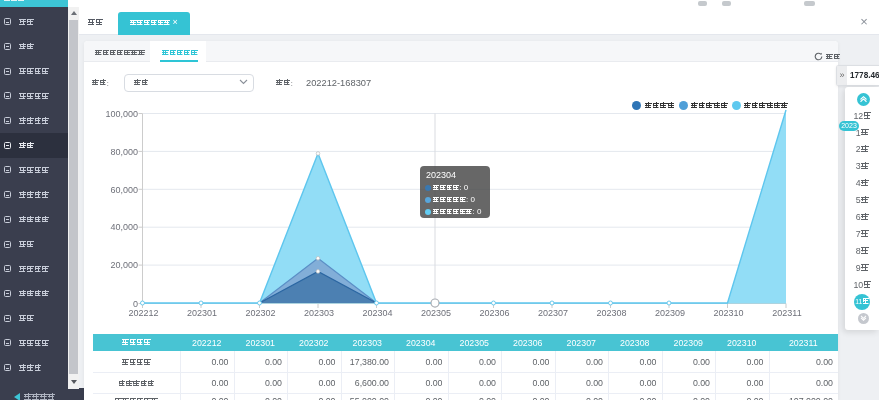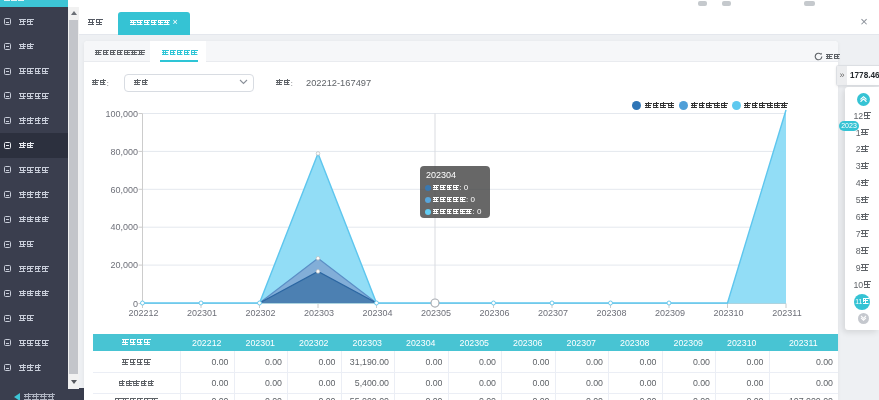--- a/index.html
+++ b/index.html
@@ -101,21 +101,21 @@
     <path d="M7.9 0.8 L7.9 2.6 L6.1 2.6 Z" fill="#5f6368"></path>
   </svg>
 <div class="a" style="left:826px;top:52.5px;color:#5f6368;font-size:7.2px"><b class="c"></b><b class="c"></b></div>
 <div class="a" style="left:92px;top:78.5px;color:#5f6368;font-size:7.4px"><b class="c"></b><b class="c"></b>:</div>
 <div class="a" style="left:124px;top:74px;width:130px;height:18px;border:1px solid #d8dce2;border-radius:4px;background:#fff"></div>
 <div class="a" style="left:134px;top:78.5px;color:#5f6368;font-size:7.4px"><b class="c"></b><b class="c"></b></div>
 <svg class="a" style="left:239px;top:79px" width="9" height="6" viewBox="0 0 9 6">
     <path d="M1 1 L4.5 4.5 L8 1" fill="none" stroke="#8a9099" stroke-width="1.1"></path>
   </svg>
 <div class="a" style="left:276px;top:78.5px;color:#5f6368;font-size:7.4px"><b class="c"></b><b class="c"></b>:</div>
-<div class="a" style="left:306px;top:77.5px;color:#5f6368;font-size:9.3px">202212-167497</div>
+<div class="a" style="left:306px;top:77.5px;color:#5f6368;font-size:9.3px">202212-168307</div>
 <div class="a" style="left:632px;top:101px;width:9px;height:9px;border-radius:50%;background:#2e75b6"></div>
 <div class="a" style="left:645px;top:101.5px;color:#333;font-size:7.4px"><b class="c"></b><b class="c"></b><b class="c"></b><b class="c"></b></div>
 <div class="a" style="left:679px;top:101px;width:9px;height:9px;border-radius:50%;background:#4f9fd8"></div>
 <div class="a" style="left:691px;top:101.5px;color:#333;font-size:7.4px"><b class="c"></b><b class="c"></b><b class="c"></b><b class="c"></b><b class="c"></b></div>
 <div class="a" style="left:732px;top:101px;width:9px;height:9px;border-radius:50%;background:#5fc9ef"></div>
 <div class="a" style="left:744px;top:101.5px;color:#333;font-size:7.4px"><b class="c"></b><b class="c"></b><b class="c"></b><b class="c"></b><b class="c"></b><b class="c"></b></div>
 <svg class="a" style="left:0;top:0" width="879" height="400" viewBox="0 0 879 400">
     <line x1="142.5" y1="113.5" x2="786" y2="113.5" stroke="#e4e8ee" stroke-width="1"></line>
     <line x1="142.5" y1="151.4" x2="786" y2="151.4" stroke="#e4e8ee" stroke-width="1"></line>
     <line x1="142.5" y1="189.3" x2="786" y2="189.3" stroke="#e4e8ee" stroke-width="1"></line>
@@ -236,21 +236,21 @@
 <div class="a" style="left:501.0px;top:351px;width:1px;height:21.5px;background:#ebeef5"></div>
 <div class="a" style="left:554.5px;top:351px;width:1px;height:21.5px;background:#ebeef5"></div>
 <div class="a" style="left:608.0px;top:351px;width:1px;height:21.5px;background:#ebeef5"></div>
 <div class="a" style="left:661.5px;top:351px;width:1px;height:21.5px;background:#ebeef5"></div>
 <div class="a" style="left:715.0px;top:351px;width:1px;height:21.5px;background:#ebeef5"></div>
 <div class="a" style="left:768.5px;top:351px;width:1px;height:21.5px;background:#ebeef5"></div>
 <div class="a" style="left:93px;top:357.8px;width:87px;text-align:center;color:#5f6368;font-size:7.3px"><b class="c"></b><b class="c"></b><b class="c"></b><b class="c"></b></div>
 <div class="a" style="left:180px;top:356.8px;width:48.5px;text-align:right;color:#5f6368;font-size:8.8px">0.00</div>
 <div class="a" style="left:233.5px;top:356.8px;width:48.5px;text-align:right;color:#5f6368;font-size:8.8px">0.00</div>
 <div class="a" style="left:287.0px;top:356.8px;width:48.5px;text-align:right;color:#5f6368;font-size:8.8px">0.00</div>
-<div class="a" style="left:340.5px;top:356.8px;width:48.5px;text-align:right;color:#5f6368;font-size:8.8px">31,190.00</div>
+<div class="a" style="left:340.5px;top:356.8px;width:48.5px;text-align:right;color:#5f6368;font-size:8.8px">17,380.00</div>
 <div class="a" style="left:394.0px;top:356.8px;width:48.5px;text-align:right;color:#5f6368;font-size:8.8px">0.00</div>
 <div class="a" style="left:447.5px;top:356.8px;width:48.5px;text-align:right;color:#5f6368;font-size:8.8px">0.00</div>
 <div class="a" style="left:501.0px;top:356.8px;width:48.5px;text-align:right;color:#5f6368;font-size:8.8px">0.00</div>
 <div class="a" style="left:554.5px;top:356.8px;width:48.5px;text-align:right;color:#5f6368;font-size:8.8px">0.00</div>
 <div class="a" style="left:608.0px;top:356.8px;width:48.5px;text-align:right;color:#5f6368;font-size:8.8px">0.00</div>
 <div class="a" style="left:661.5px;top:356.8px;width:48.5px;text-align:right;color:#5f6368;font-size:8.8px">0.00</div>
 <div class="a" style="left:715.0px;top:356.8px;width:48.5px;text-align:right;color:#5f6368;font-size:8.8px">0.00</div>
 <div class="a" style="left:768.5px;top:356.8px;width:64.5px;text-align:right;color:#5f6368;font-size:8.8px">0.00</div>
 <div class="a" style="left:93px;top:372.5px;width:745px;height:21.5px;background:#fff;border-bottom:1px solid #ebeef5"></div>
 <div class="a" style="left:180px;top:372.5px;width:1px;height:21.5px;background:#ebeef5"></div>
@@ -262,21 +262,21 @@
 <div class="a" style="left:501.0px;top:372.5px;width:1px;height:21.5px;background:#ebeef5"></div>
 <div class="a" style="left:554.5px;top:372.5px;width:1px;height:21.5px;background:#ebeef5"></div>
 <div class="a" style="left:608.0px;top:372.5px;width:1px;height:21.5px;background:#ebeef5"></div>
 <div class="a" style="left:661.5px;top:372.5px;width:1px;height:21.5px;background:#ebeef5"></div>
 <div class="a" style="left:715.0px;top:372.5px;width:1px;height:21.5px;background:#ebeef5"></div>
 <div class="a" style="left:768.5px;top:372.5px;width:1px;height:21.5px;background:#ebeef5"></div>
 <div class="a" style="left:93px;top:379.2px;width:87px;text-align:center;color:#5f6368;font-size:7.3px"><b class="c"></b><b class="c"></b><b class="c"></b><b class="c"></b><b class="c"></b></div>
 <div class="a" style="left:180px;top:378.2px;width:48.5px;text-align:right;color:#5f6368;font-size:8.8px">0.00</div>
 <div class="a" style="left:233.5px;top:378.2px;width:48.5px;text-align:right;color:#5f6368;font-size:8.8px">0.00</div>
 <div class="a" style="left:287.0px;top:378.2px;width:48.5px;text-align:right;color:#5f6368;font-size:8.8px">0.00</div>
-<div class="a" style="left:340.5px;top:378.2px;width:48.5px;text-align:right;color:#5f6368;font-size:8.8px">5,400.00</div>
+<div class="a" style="left:340.5px;top:378.2px;width:48.5px;text-align:right;color:#5f6368;font-size:8.8px">6,600.00</div>
 <div class="a" style="left:394.0px;top:378.2px;width:48.5px;text-align:right;color:#5f6368;font-size:8.8px">0.00</div>
 <div class="a" style="left:447.5px;top:378.2px;width:48.5px;text-align:right;color:#5f6368;font-size:8.8px">0.00</div>
 <div class="a" style="left:501.0px;top:378.2px;width:48.5px;text-align:right;color:#5f6368;font-size:8.8px">0.00</div>
 <div class="a" style="left:554.5px;top:378.2px;width:48.5px;text-align:right;color:#5f6368;font-size:8.8px">0.00</div>
 <div class="a" style="left:608.0px;top:378.2px;width:48.5px;text-align:right;color:#5f6368;font-size:8.8px">0.00</div>
 <div class="a" style="left:661.5px;top:378.2px;width:48.5px;text-align:right;color:#5f6368;font-size:8.8px">0.00</div>
 <div class="a" style="left:715.0px;top:378.2px;width:48.5px;text-align:right;color:#5f6368;font-size:8.8px">0.00</div>
 <div class="a" style="left:768.5px;top:378.2px;width:64.5px;text-align:right;color:#5f6368;font-size:8.8px">0.00</div>
 <div class="a" style="left:93px;top:394px;width:745px;height:21.5px;background:#fff;border-bottom:1px solid #ebeef5"></div>
 <div class="a" style="left:180px;top:394px;width:1px;height:21.5px;background:#ebeef5"></div>

